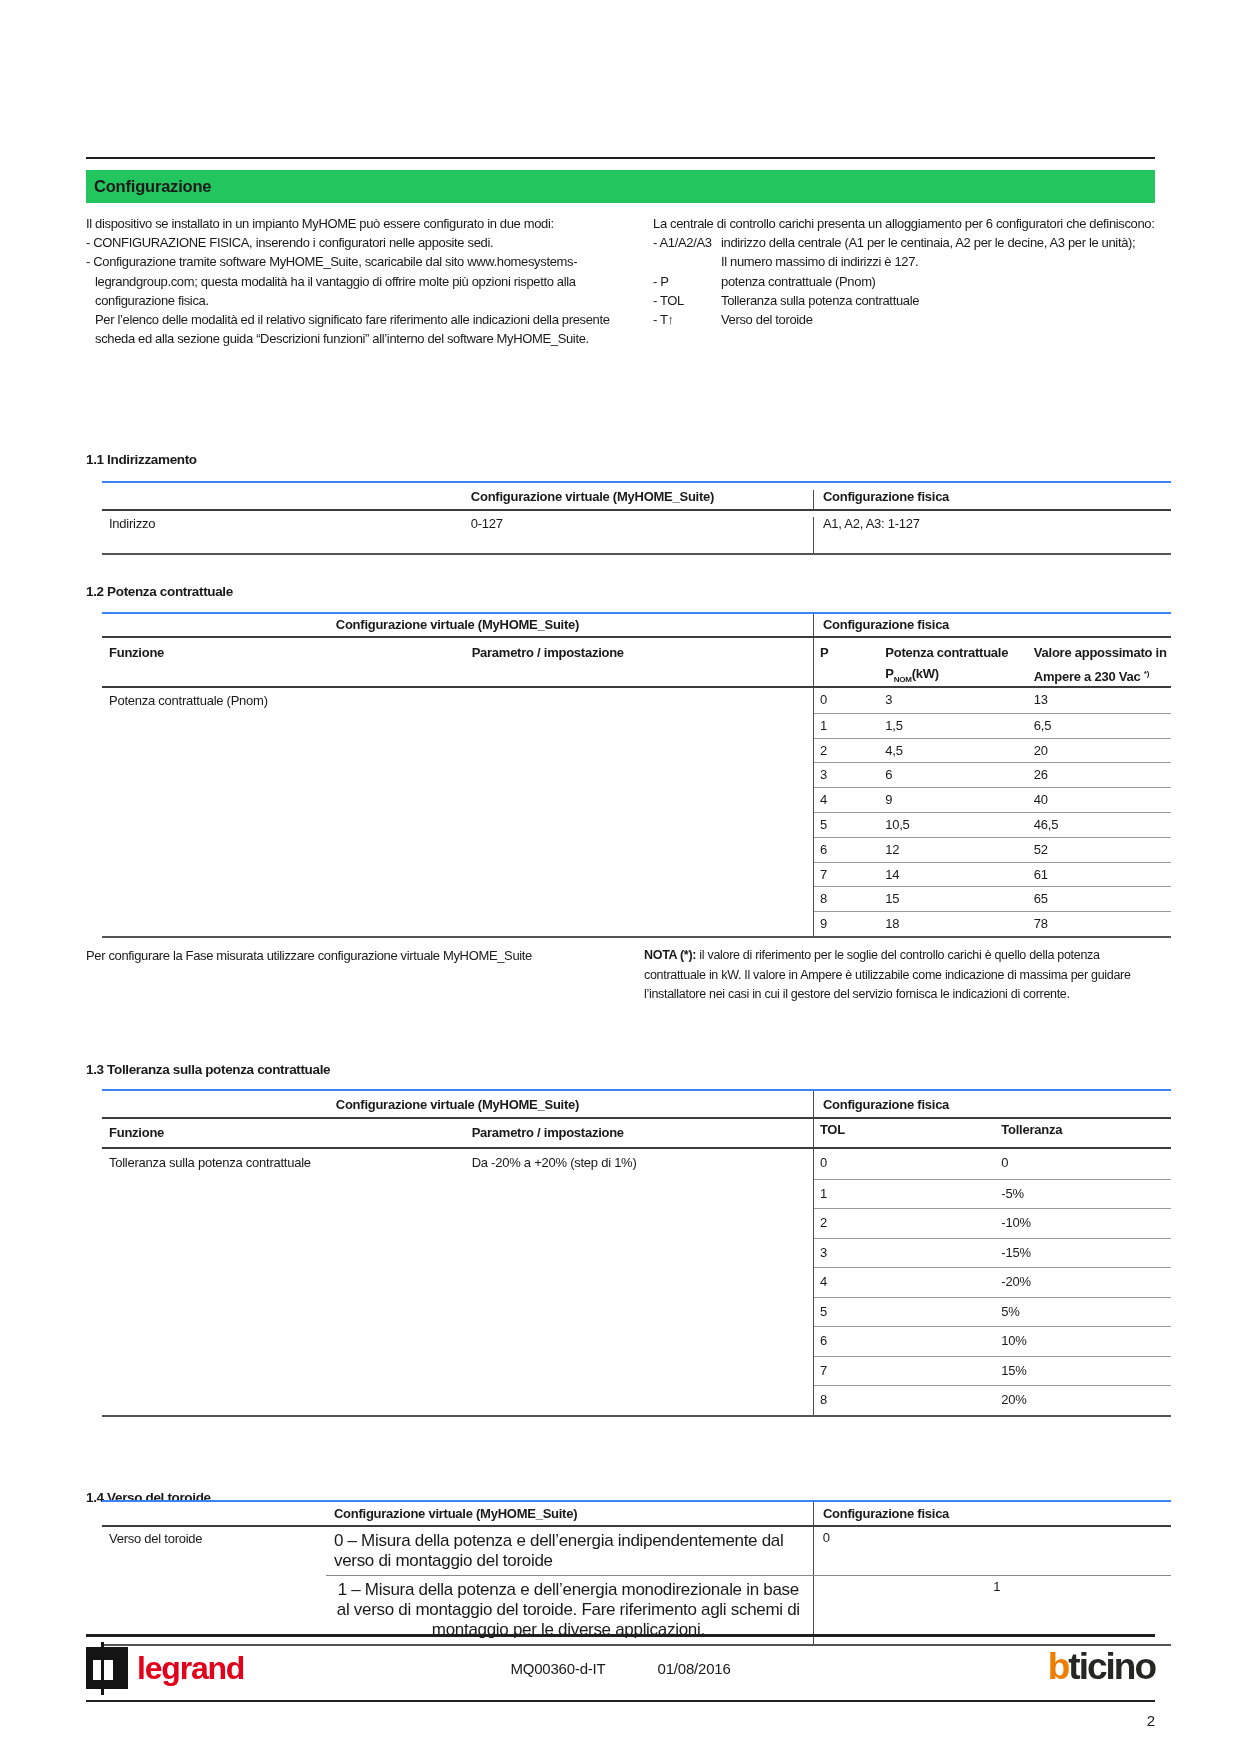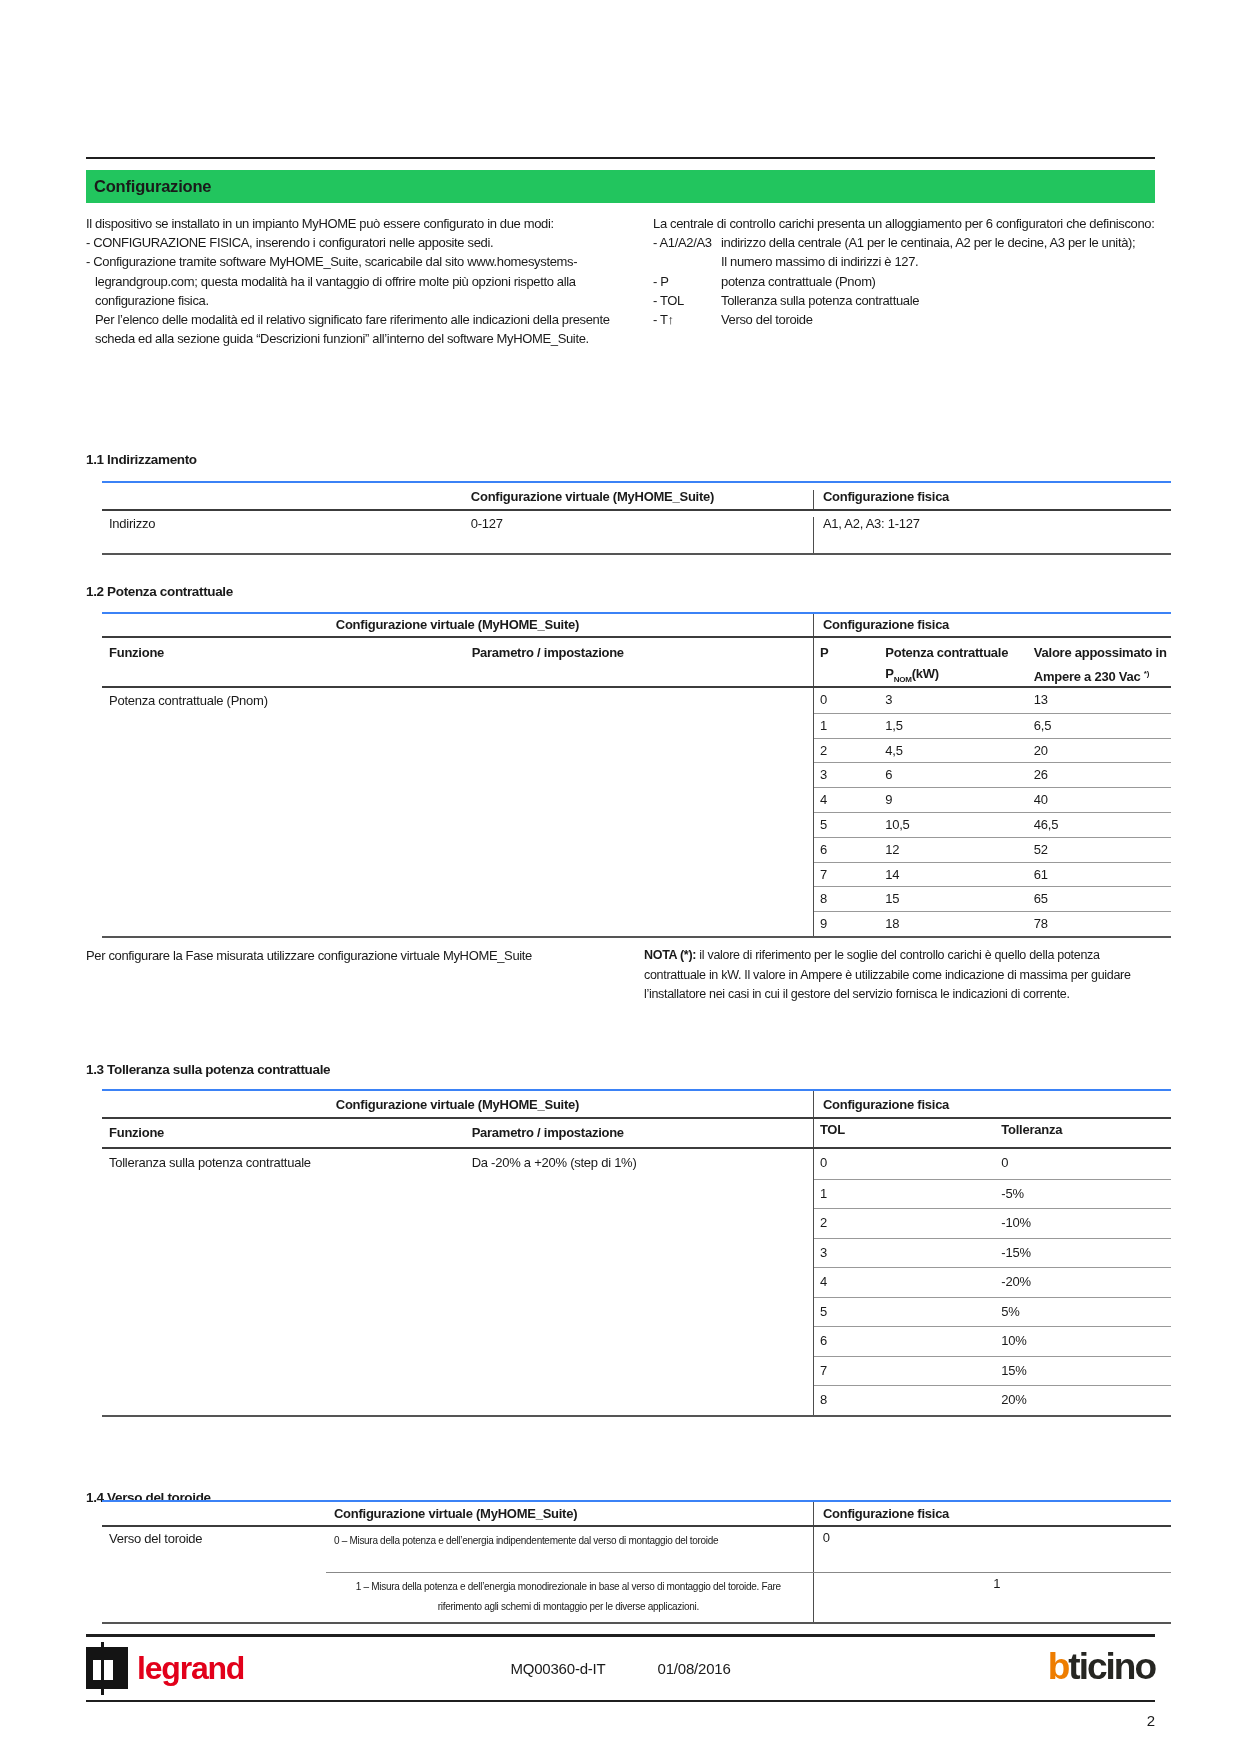--- a/index.html
+++ b/index.html
@@ -88,21 +88,21 @@
 
   
   #t14 { top:1500px; }
   .t14-head { height:25px; border-bottom:2px solid #3c3c3c; font-weight:bold; }
   .c14-label { width:20.95%; padding:5px 0 0 7px; }
   .c14-virt  { width:45.55%; padding:5px 0 0 8px; }
   .c14-physh { width:33.5%; border-left:1px solid #4d4d4d; padding:5px 0 0 9px; }
   .t14-rows { width:79.05%; }
   .r14 { display:flex; }
   .r14 + .r14 { border-top:1px solid #888;text-align:center; }
-  .r14-virt { width:57.6%; padding:4px 10px 4px 8px; font-size:10px;
+  .r14-virt { width:57.6%; padding:4px 10px 4px 8px; font-size:17px;
               letter-spacing:-0.3px; line-height:20px; }
   .r14-phys { width:42.4%; border-left:1px solid #4d4d4d; padding:4px 0 0 9px; }
   .r14-0 { min-height:45px; }
   .r14-1 { min-height:50px; }
 
   
   #frule1 { top:1634px; left:86px; width:1069px; height:3px; background:#1f1f1f; }
   #footer { top:1645px; left:86px; width:1069px; height:52px; }
   .legrand { position:absolute; left:0; top:2px; display:flex; align-items:center; }
   .lg-mark { width:42px; height:42px; position:relative; background:#141414; margin-right:9px; }

